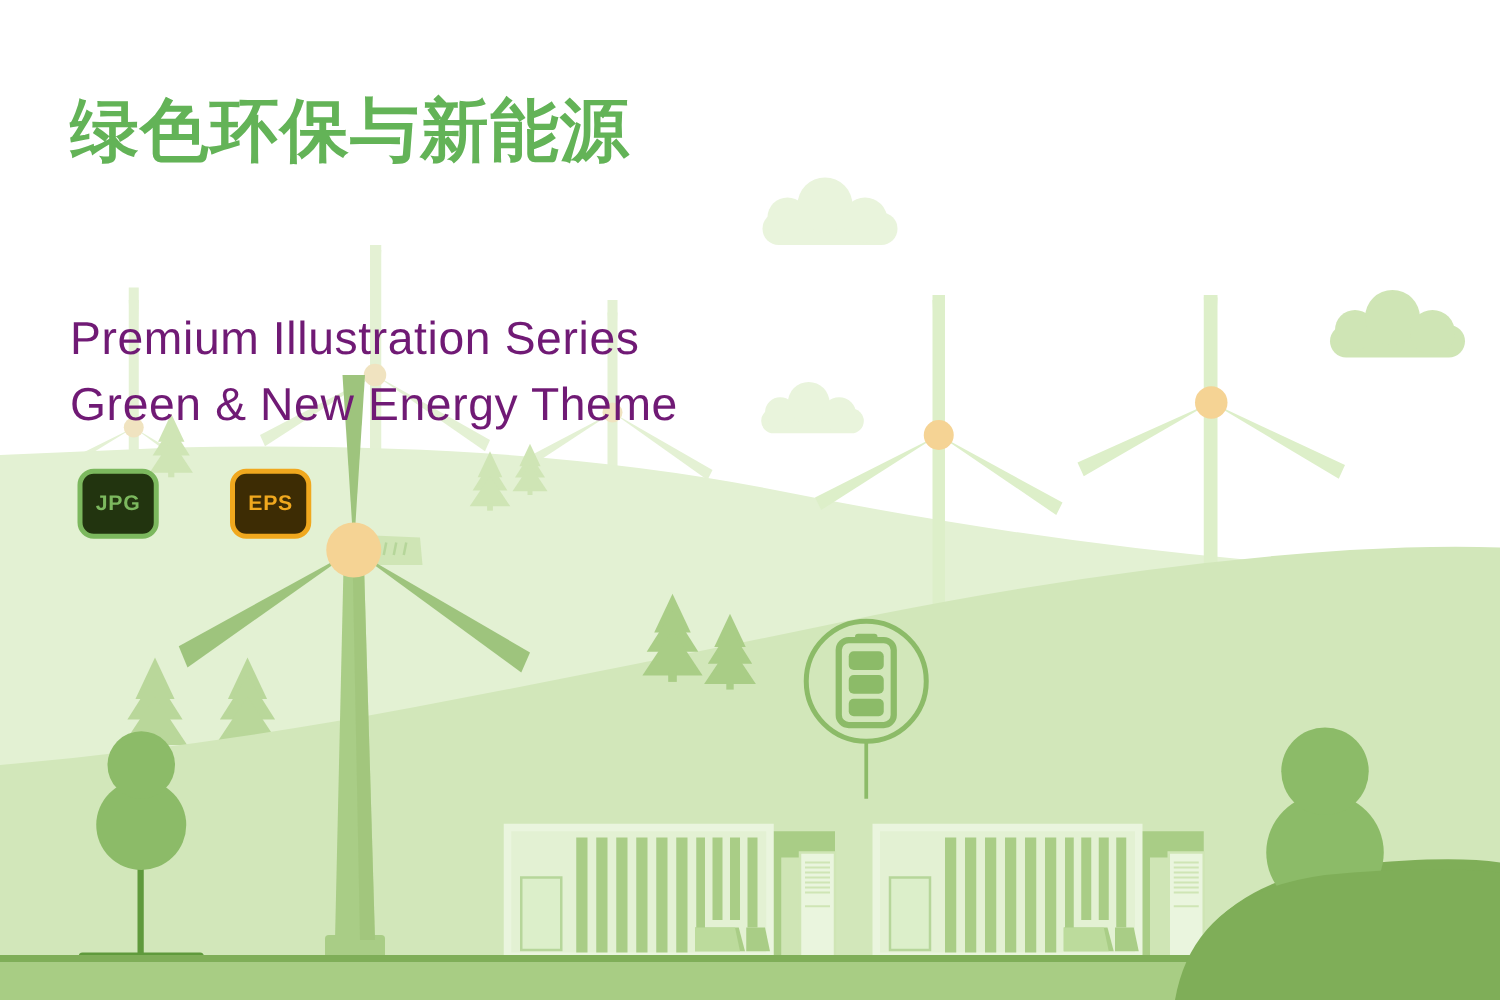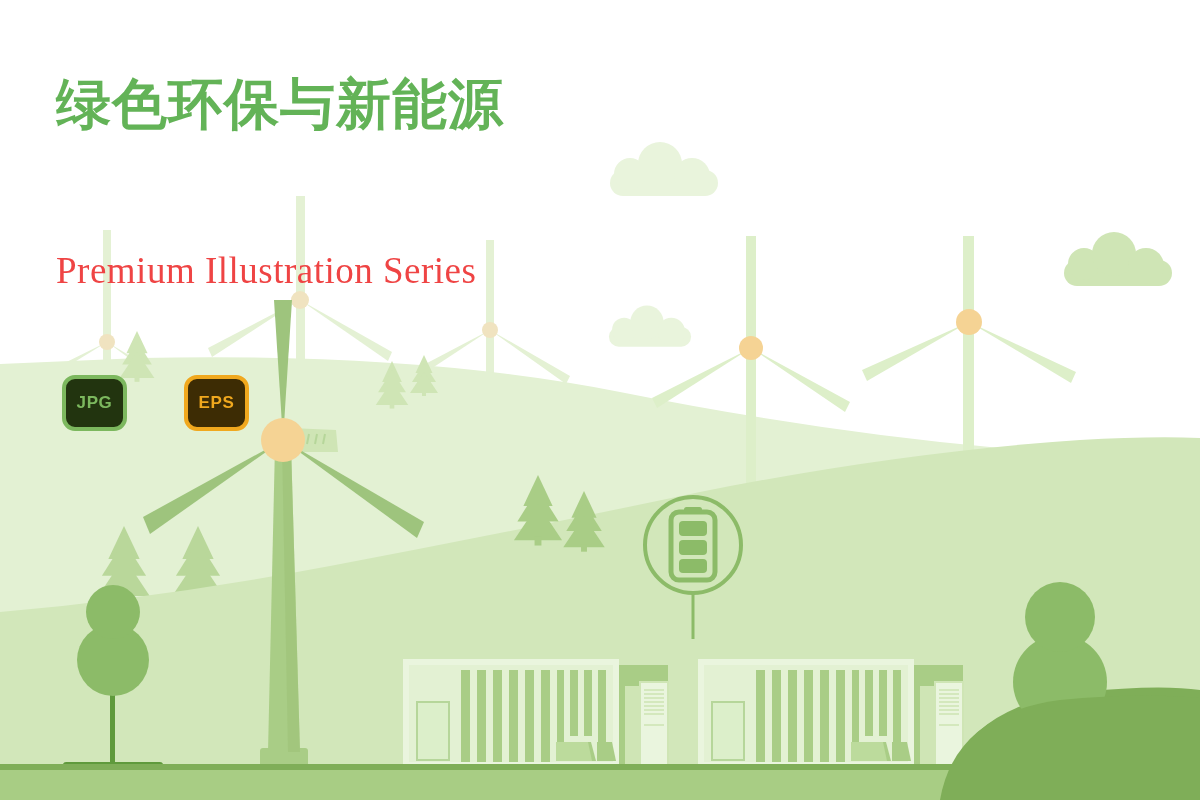--- a/index.html
+++ b/index.html
@@ -48,25 +48,25 @@
     color: #63b357;
     white-space: nowrap;
   }
   .subtitle-block {
     position: absolute;
     left: 56px;
     top: 245px;
     pointer-events: auto;
   }
   .subtitle-line {
-    font-family: Liberation Serif, serif;
+    font-family: Liberation Sans, sans-serif;
     font-size: 37px;
     line-height: 1.42;
     letter-spacing: 0.5px;
-    color: #ef4444;
+    color: #701a75;
     white-space: nowrap;
   }
   .badges {
     position: absolute;
     left: 62px;
     top: 375px;
     display: flex;
     gap: 33px;
     pointer-events: auto;
   }
@@ -327,20 +327,21 @@
   </svg>
 
   <div class="text-layer">
 
     <div class="title-block">
       <div class="title-line">绿色环保与新能源</div>
     </div>
 
     <div class="subtitle-block">
       <div class="subtitle-line">Premium Illustration Series</div>
+      <div class="subtitle-line">Green &amp; New Energy Theme</div>
     </div>
 
     <div class="badges">
       <div class="badge badge-jpg">JPG</div>
       <div class="badge badge-eps">EPS</div>
     </div>
 
   </div>
 </div>
 

